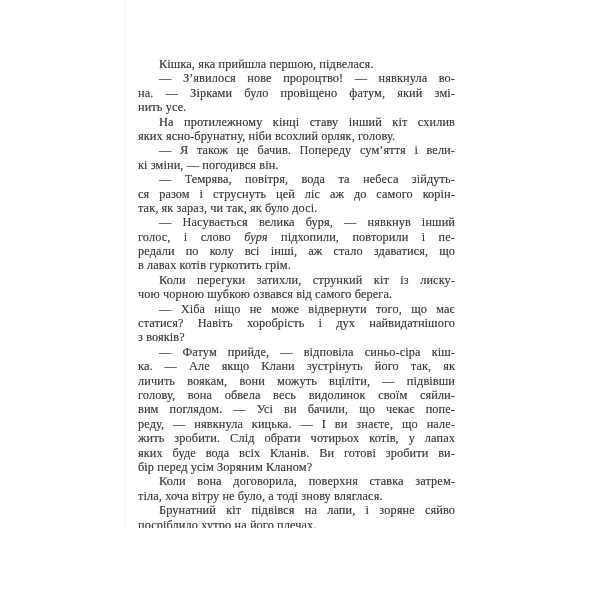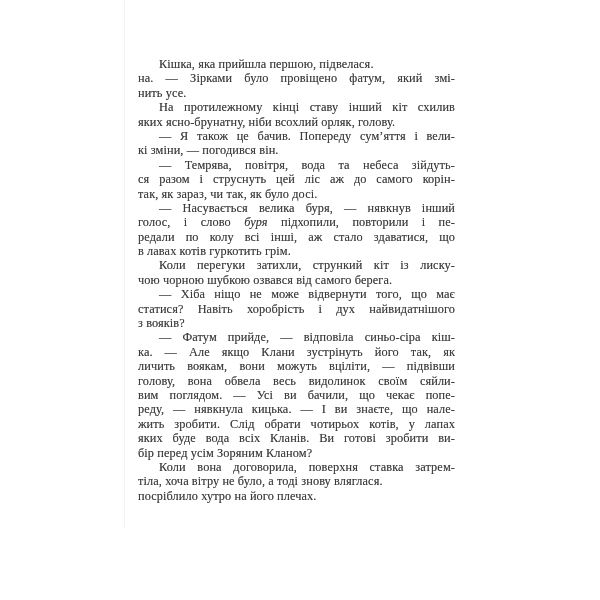--- a/index.html
+++ b/index.html
@@ -64,20 +64,21 @@
 </head>
 <body>
 
 <div class="page">
   <div class="edge-shadow"></div>
   <div class="text-block" id="text-block">
       <div class="paragraph">
         <div class="line indent last">Кішка, яка прийшла першою, підвелася.</div>
       </div>
       <div class="paragraph">
+        <div class="line indent">— З’явилося нове пророцтво! — нявкнула во-</div>
         <div class="line">на. — Зірками було провіщено фатум, який змі-</div>
         <div class="line last">нить усе.</div>
       </div>
       <div class="paragraph">
         <div class="line indent">На протилежному кінці ставу інший кіт схилив</div>
         <div class="line last">яких ясно-брунатну, ніби всохлий орляк, голову.</div>
       </div>
       <div class="paragraph">
         <div class="line indent">— Я також це бачив. Попереду сум’яття і вели-</div>
         <div class="line last">кі зміни, — погодився він.</div>
@@ -111,17 +112,18 @@
         <div class="line">реду, — нявкнула кицька. — І ви знаєте, що нале-</div>
         <div class="line">жить зробити. Слід обрати чотирьох котів, у лапах</div>
         <div class="line">яких буде вода всіх Кланів. Ви готові зробити ви-</div>
         <div class="line last">бір перед усім Зоряним Кланом?</div>
       </div>
       <div class="paragraph">
         <div class="line indent">Коли вона договорила, поверхня ставка затрем-</div>
         <div class="line last">тіла, хоча вітру не було, а тоді знову вляглася.</div>
       </div>
       <div class="paragraph">
+        <div class="line indent">Брунатний кіт підвівся на лапи, і зоряне сяйво</div>
         <div class="line last">посріблило хутро на його плечах.</div>
       </div>
     </div>
   <div class="page-num">10</div>
 </div>
 
 </body></html>

